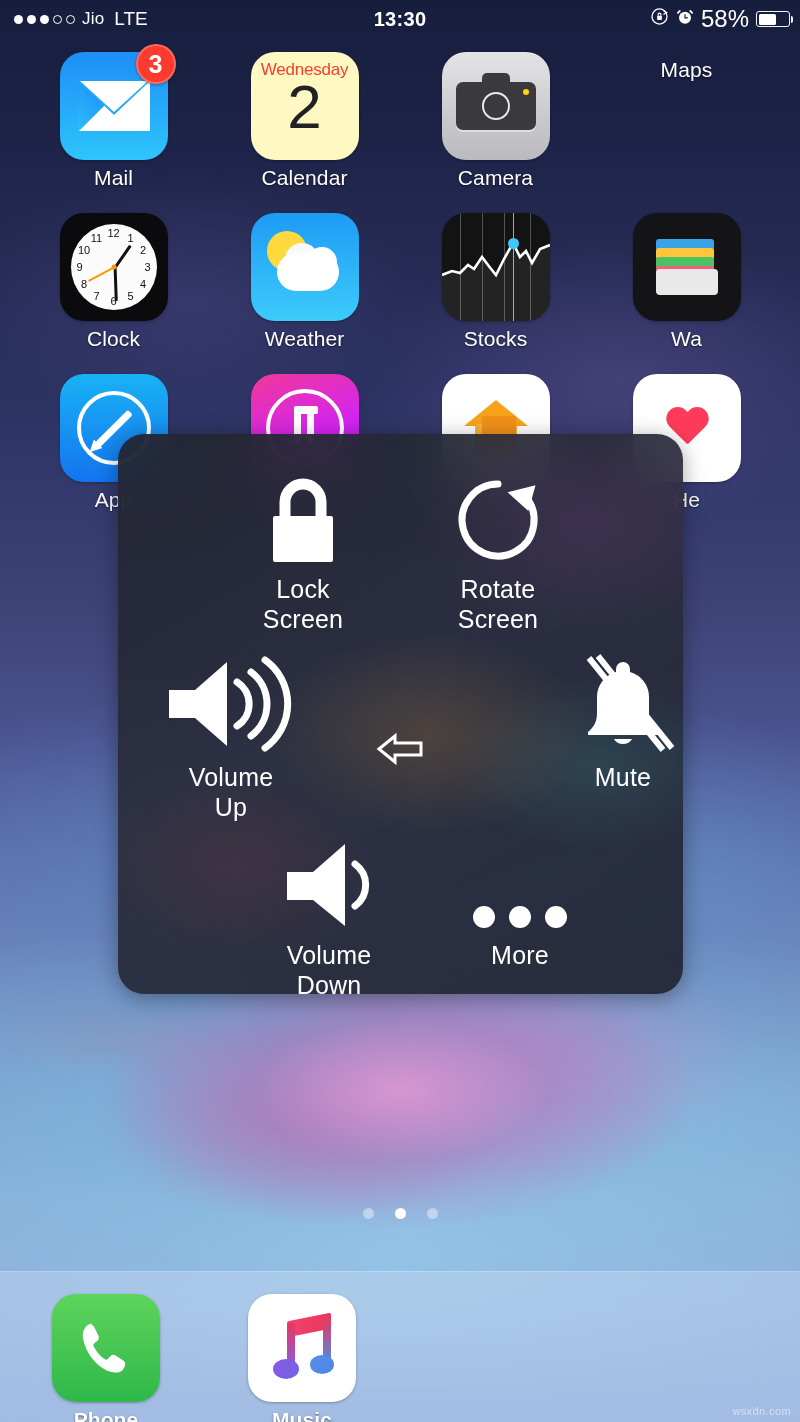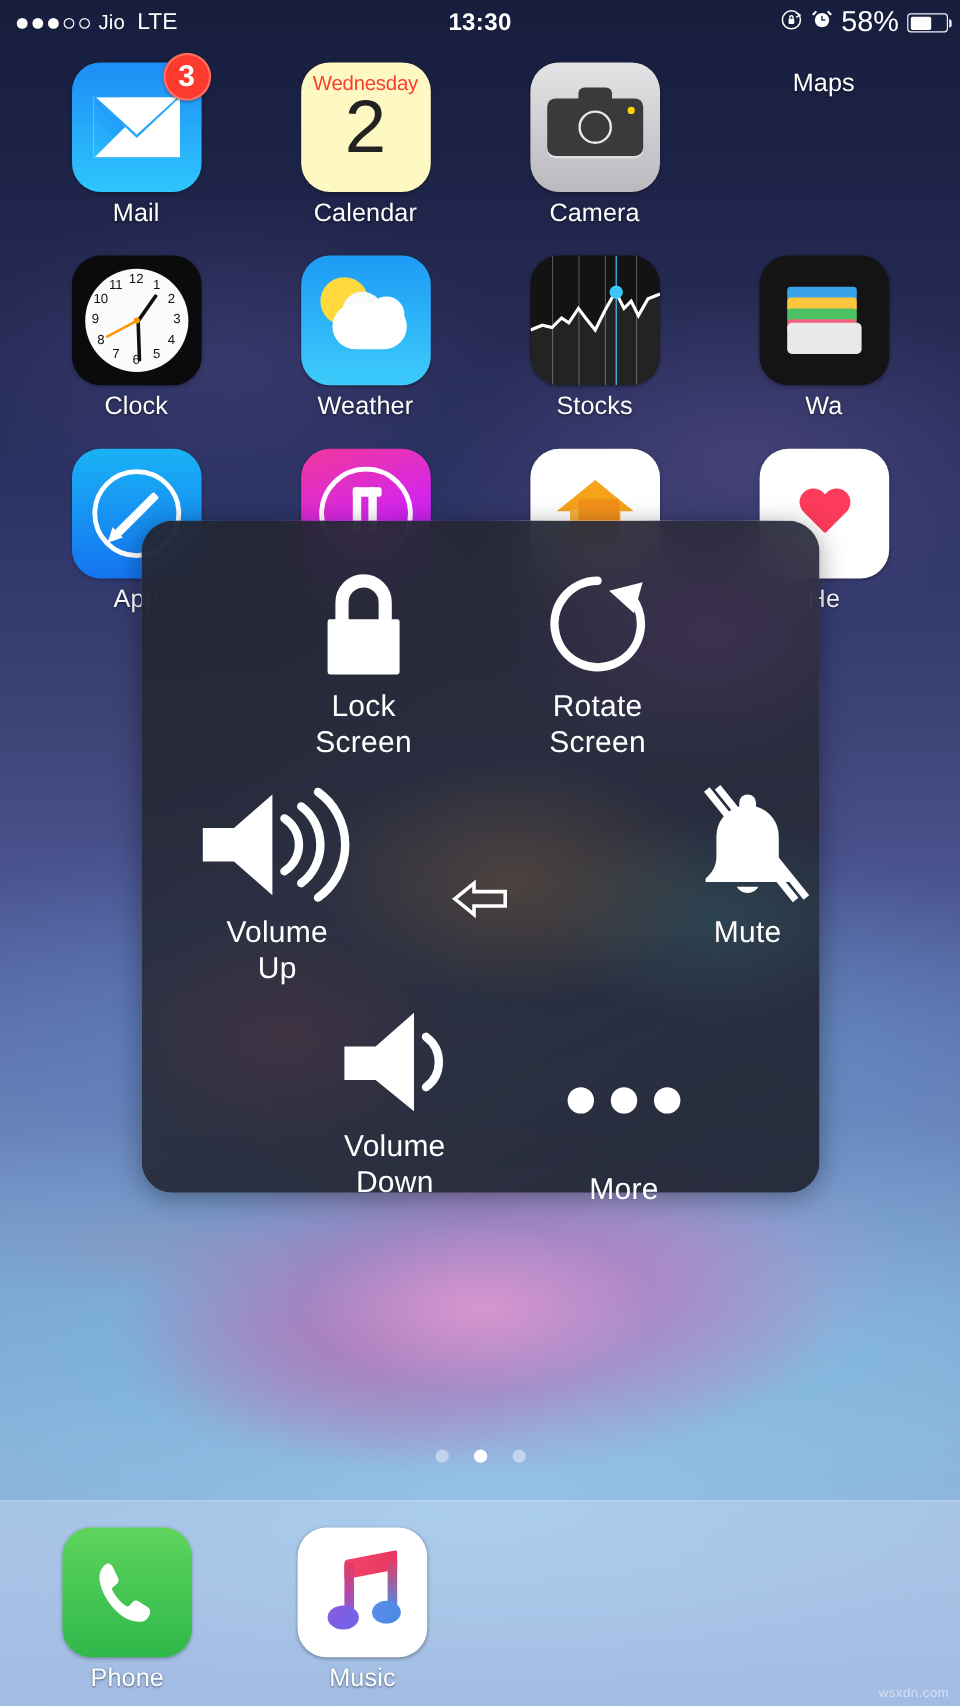--- a/index.html
+++ b/index.html
@@ -191,26 +191,26 @@
   
   #pagedots{
     position:absolute; left:0; right:0; top:1208px;
     display:flex; justify-content:center; gap:21px; z-index:12;
   }
   .pdot{ width:11px; height:11px; border-radius:50%; background:rgba(255,255,255,.42); }
   .pdot.active{ background:#fff; }
 
   
   #dock{
-    position:absolute; left:0; right:0; bottom:0; height:172px;
+    position:absolute; left:0; right:0; bottom:0; height:151px;
     background:rgba(225,232,248,0.30);
     backdrop-filter:blur(16px);
     border-top:1px solid rgba(255,255,255,.22);
     display:grid; grid-template-columns:repeat(4,1fr);
-    padding:22px 8px 0; z-index:15;
+    padding:22px 8px 0; z-index:15;font-weight:bold;
   }
 
   
   .ic-phone{ background:linear-gradient(180deg,#5ed45c 0%,#2eb84a 100%); display:flex; align-items:center; justify-content:center;}
   .ic-phone svg{width:62px;height:62px;}
   
   .ic-safari{ background:#fff; display:flex; align-items:center; justify-content:center;}
   .sf{width:86px;height:86px;border-radius:50%;background:radial-gradient(circle at 50% 45%, #4fb4ef 0%, #2b7fd4 70%, #1d6cc0 100%);position:relative;display:flex;align-items:center;justify-content:center;}
   .sf-ticks{position:absolute;inset:3px;border-radius:50%;border:5px dotted rgba(255,255,255,.85);}
   .sf-n{position:absolute;width:0;height:0;border-left:7px solid transparent;border-right:7px solid transparent;border-bottom:30px solid #ee3c36;transform:rotate(42deg) translate(0,-8px);}
@@ -246,21 +246,21 @@
   .at-ic{ height:98px; display:flex; align-items:flex-end; justify-content:center; }
   .at-lb{
     margin-top:8px; color:#fff; font-size:25px; line-height:30px; text-align:center;
     white-space:pre-line; font-weight:300; letter-spacing:.2px;
   }
   #at-lock{ left:90px; top:34px; }
   #at-rotate{ left:285px; top:34px; }
   #at-volup{ left:18px; top:222px; }
   #at-mute{ left:410px; top:222px; }
   #at-voldown{ left:116px; top:400px; }
-  #at-more{ left:307px; top:400px;gap:36px; }
+  #at-more{ left:307px; top:400px; }
   #at-back{ position:absolute; left:255px; top:295px; width:54px; height:40px; display:flex; align-items:center; justify-content:center; }
 
   
   #watermark{
     position:absolute; right:9px; bottom:5px; z-index:50;
     color:rgba(255,255,255,.55); font-size:11px; letter-spacing:.4px;
   }
 </style>
 </head>
 <body>

